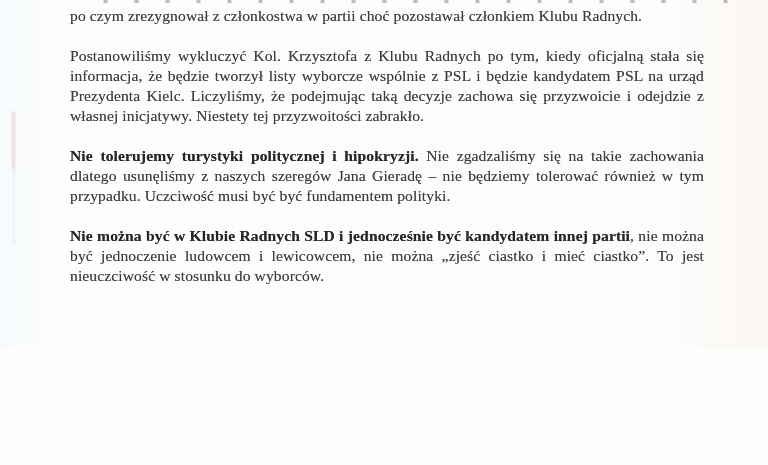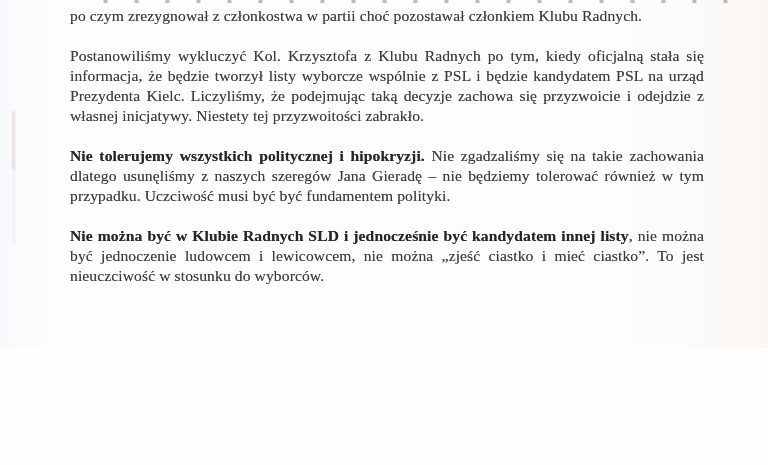--- a/index.html
+++ b/index.html
@@ -87,16 +87,16 @@
 </head>
 <body>
 
 <div class="page">
   <div class="cut-line-remnants"></div>
   <div class="scan-smudge"></div>
   <div class="scan-smudge-tail"></div>
   <article class="doc">
       <p><span>po czym zrezygnował z członkostwa w partii choć pozostawał członkiem Klubu Radnych.</span></p>
       <p><span>Postanowiliśmy wykluczyć Kol. Krzysztofa z Klubu Radnych po tym, kiedy oficjalną stała się informacja, że będzie tworzył listy wyborcze wspólnie z PSL i będzie kandydatem PSL na urząd Prezydenta Kielc. Liczyliśmy, że podejmując taką decyzje zachowa się przyzwoicie i odejdzie z własnej inicjatywy. Niestety tej przyzwoitości zabrakło.</span></p>
-      <p><span class="seg-bold">Nie tolerujemy wszystkich politycznej i hipokryzji.</span><span> Nie zgadzaliśmy się na takie zachowania dlatego usunęliśmy z naszych szeregów Jana Gieradę – nie będziemy tolerować również w tym przypadku. Uczciwość musi być być fundamentem polityki.</span></p>
-      <p><span class="seg-bold">Nie można być w Klubie Radnych SLD i jednocześnie być kandydatem innej listy</span><span>, nie można być jednoczenie ludowcem i lewicowcem, nie można „zjeść ciastko i mieć ciastko”. To jest nieuczciwość w stosunku do wyborców.</span></p>
+      <p><span class="seg-bold">Nie tolerujemy turystyki politycznej i hipokryzji.</span><span> Nie zgadzaliśmy się na takie zachowania dlatego usunęliśmy z naszych szeregów Jana Gieradę – nie będziemy tolerować również w tym przypadku. Uczciwość musi być być fundamentem polityki.</span></p>
+      <p><span class="seg-bold">Nie można być w Klubie Radnych SLD i jednocześnie być kandydatem innej partii</span><span>, nie można być jednoczenie ludowcem i lewicowcem, nie można „zjeść ciastko i mieć ciastko”. To jest nieuczciwość w stosunku do wyborców.</span></p>
     </article>
 </div>
 
 </body></html>

